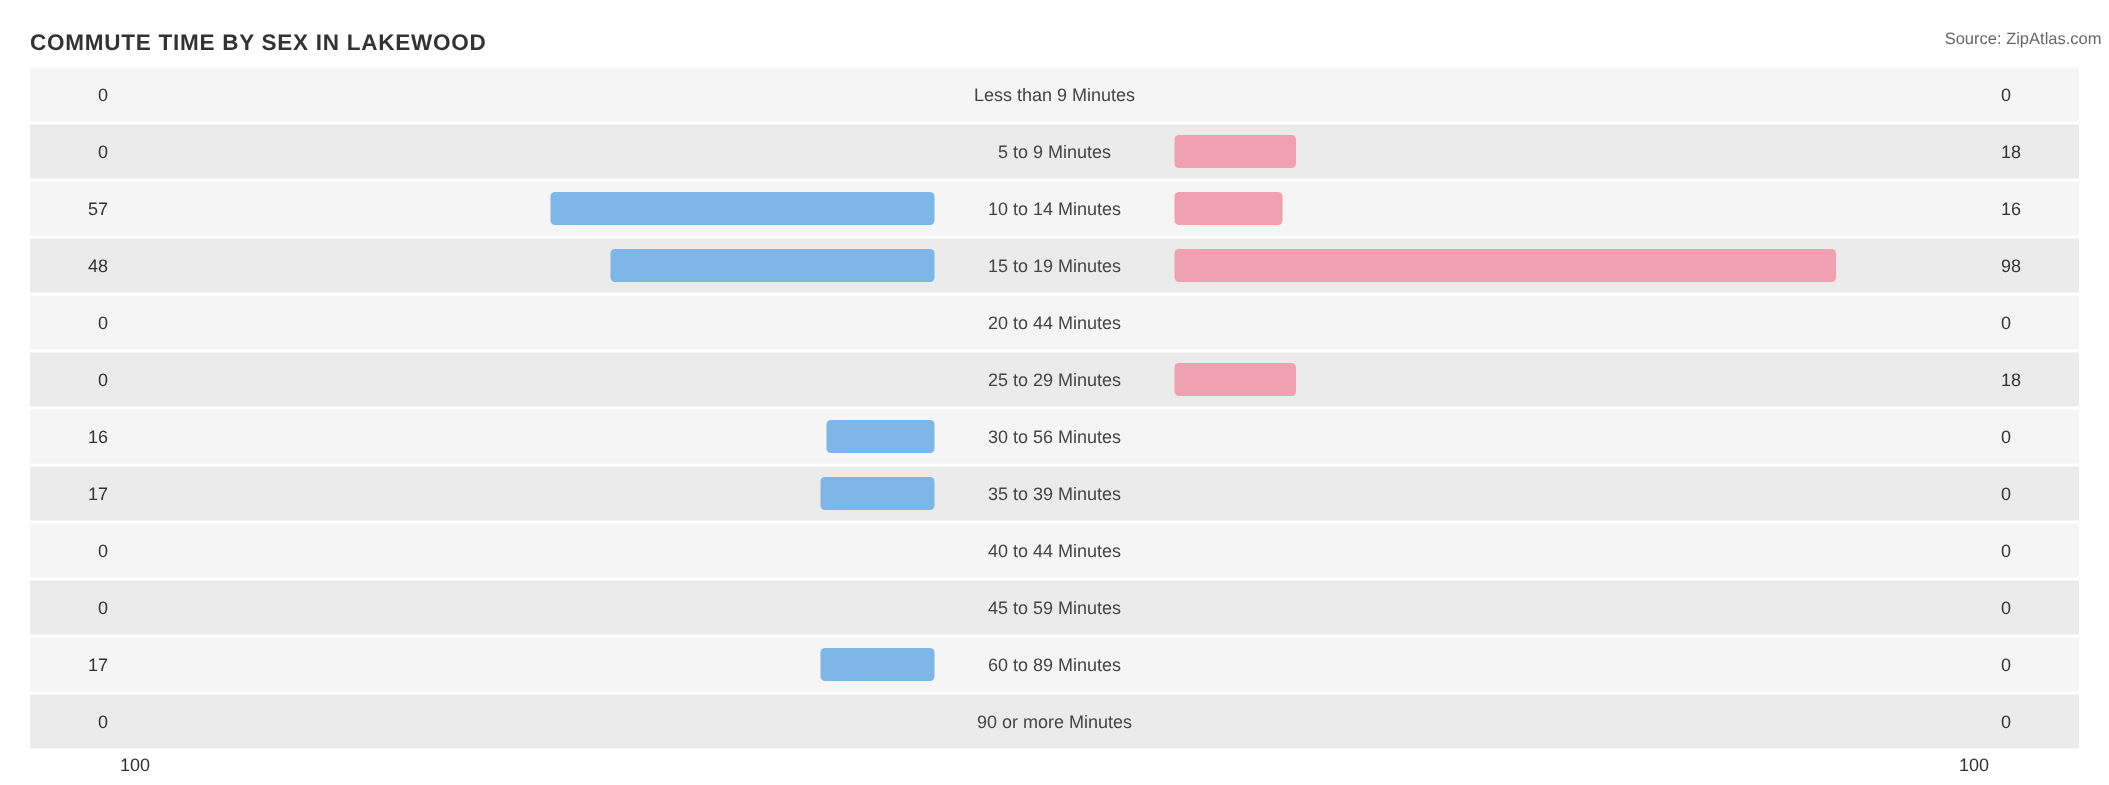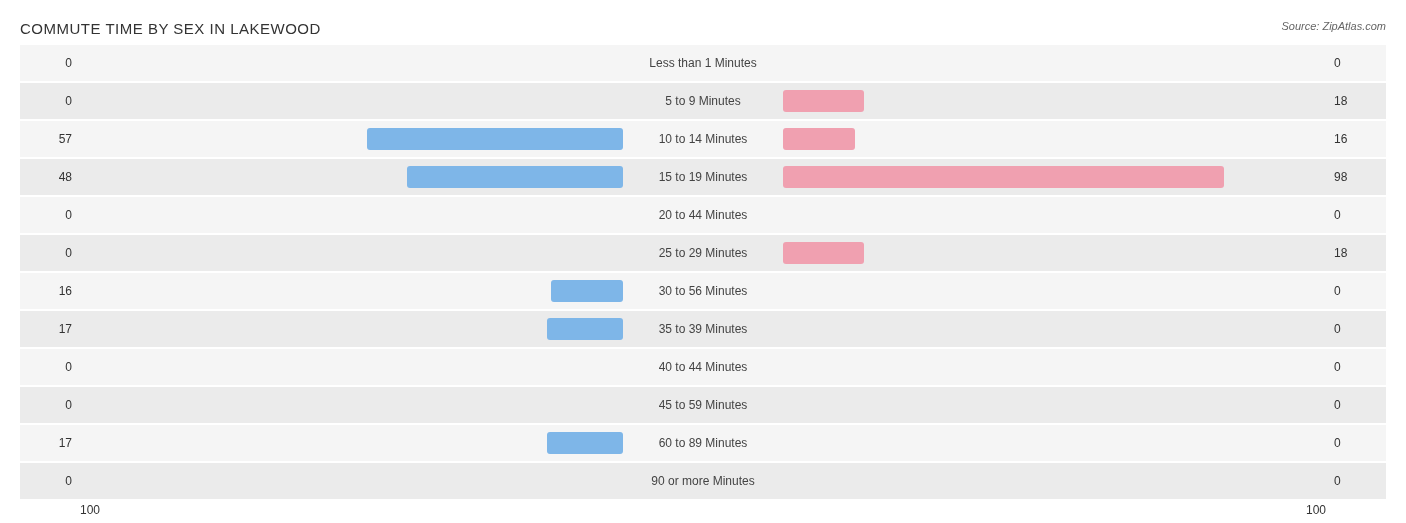--- a/index.html
+++ b/index.html
@@ -11,33 +11,32 @@
       overflow: hidden;
     }
     .chart-container {
       width: 1406px;
       height: 523px;
       padding: 20px 20px 40px 20px;
       position: relative;
     }
     .chart-title {
       font-size: 15px;
-      font-weight: normal;
+      font-weight: bold;
       color: #333;
       text-transform: uppercase;
       letter-spacing: 0.5px;
       margin-bottom: 8px;
     }
     .source {
       position: absolute;
       top: 20px;
-      right: 20px;
+      right: 5px;
       font-size: 11px;
       color: #666;
-      font-style: italic;
     }
     .chart-area {
       width: 100%;
       position: relative;
     }
     .row {
       display: flex;
       align-items: center;
       height: 36px;
       margin-bottom: 2px;
@@ -145,21 +144,21 @@
   <div class="row">
         <div class="left-value">0</div>
         <div class="bars-section">
           <div class="left-bar-container">
             <div class="bar-male" style="width: 0px;"></div>
           </div>
           <div class="right-bar-container">
             <div class="bar-female" style="width: 0px;"></div>
           </div>
           <div class="center-label">
-            <span class="label-pill">Less than 1 Minutes</span>
+            <span class="label-pill">Less than 9 Minutes</span>
           </div>
         </div>
         <div class="right-value">0</div>
       </div>
       <div class="row">
         <div class="left-value">0</div>
         <div class="bars-section">
           <div class="left-bar-container">
             <div class="bar-male" style="width: 0px;"></div>
           </div>

